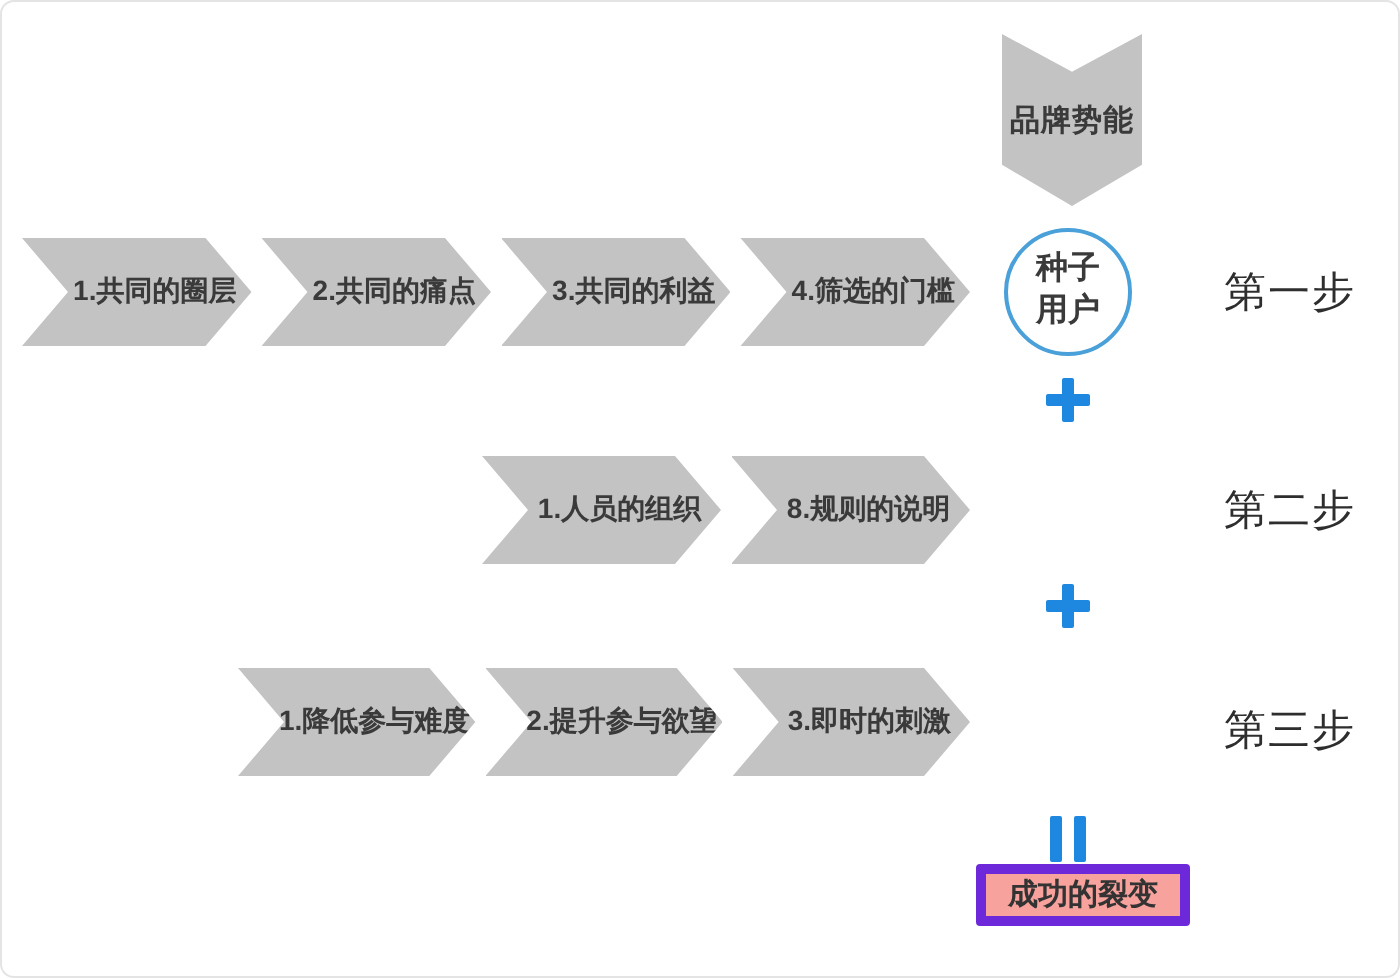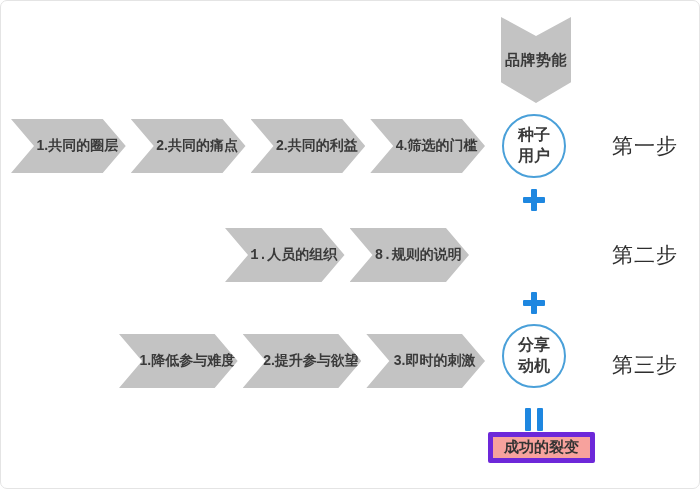--- a/index.html
+++ b/index.html
@@ -31,21 +31,21 @@
   }
 
   
   .chev-row {
     position: absolute;
     height: 54px;
     display: flex;
     gap: 5px;
   }
   .row-1 { left: 10px;  top: 118px; width: 474px; }
-  .row-2 { left: 224px; top: 227px; width: 244px; font-family: Liberation Mono, monospace; }
+  .row-2 { left: 240px; top: 227px; width: 244px; }
   .row-3 { left: 118px; top: 333px; width: 366px; }
   .chevron {
     flex: 1;
     background: #c3c3c3;
     clip-path: polygon(0 0, calc(100% - 23px) 0, 100% 50%, calc(100% - 23px) 100%, 0 100%, 23px 50%);
     display: flex; align-items: center; justify-content: center;
     padding-left: 18px;
     font-size: 14px; font-weight: 700; color: #3a3a3a;
     white-space: nowrap;
   }
@@ -132,43 +132,39 @@
 
 <div class="canvas">
 
   <div class="banner">
     <span>品牌势能</span>
   </div>
 
   <div class="chev-row row-1">
     <div class="chevron">1.共同的圈层</div>
     <div class="chevron">2.共同的痛点</div>
-    <div class="chevron">2.共同的利益</div>
+    <div class="chevron">3.共同的利益</div>
     <div class="chevron">4.筛选的门槛</div>
   </div>
 
   <div class="chev-row row-2">
     <div class="chevron">1.人员的组织</div>
     <div class="chevron">8.规则的说明</div>
   </div>
 
   <div class="chev-row row-3">
     <div class="chevron">1.降低参与难度</div>
     <div class="chevron">2.提升参与欲望</div>
     <div class="chevron">3.即时的刺激</div>
   </div>
 
   <div class="stage-circle circle-1">
     <span>种子</span>
     <span>用户</span>
   </div>
-  <div class="stage-circle circle-3">
-    <span>分享</span>
-    <span>动机</span>
-  </div>
 
   <div class="plus-op plus-1"></div>
   <div class="plus-op plus-2"></div>
   <div class="equals-op"></div>
 
   <div class="result-box">
     <span>成功的裂变</span>
   </div>
 
   <div class="step-label step-label-1">第一步</div>

